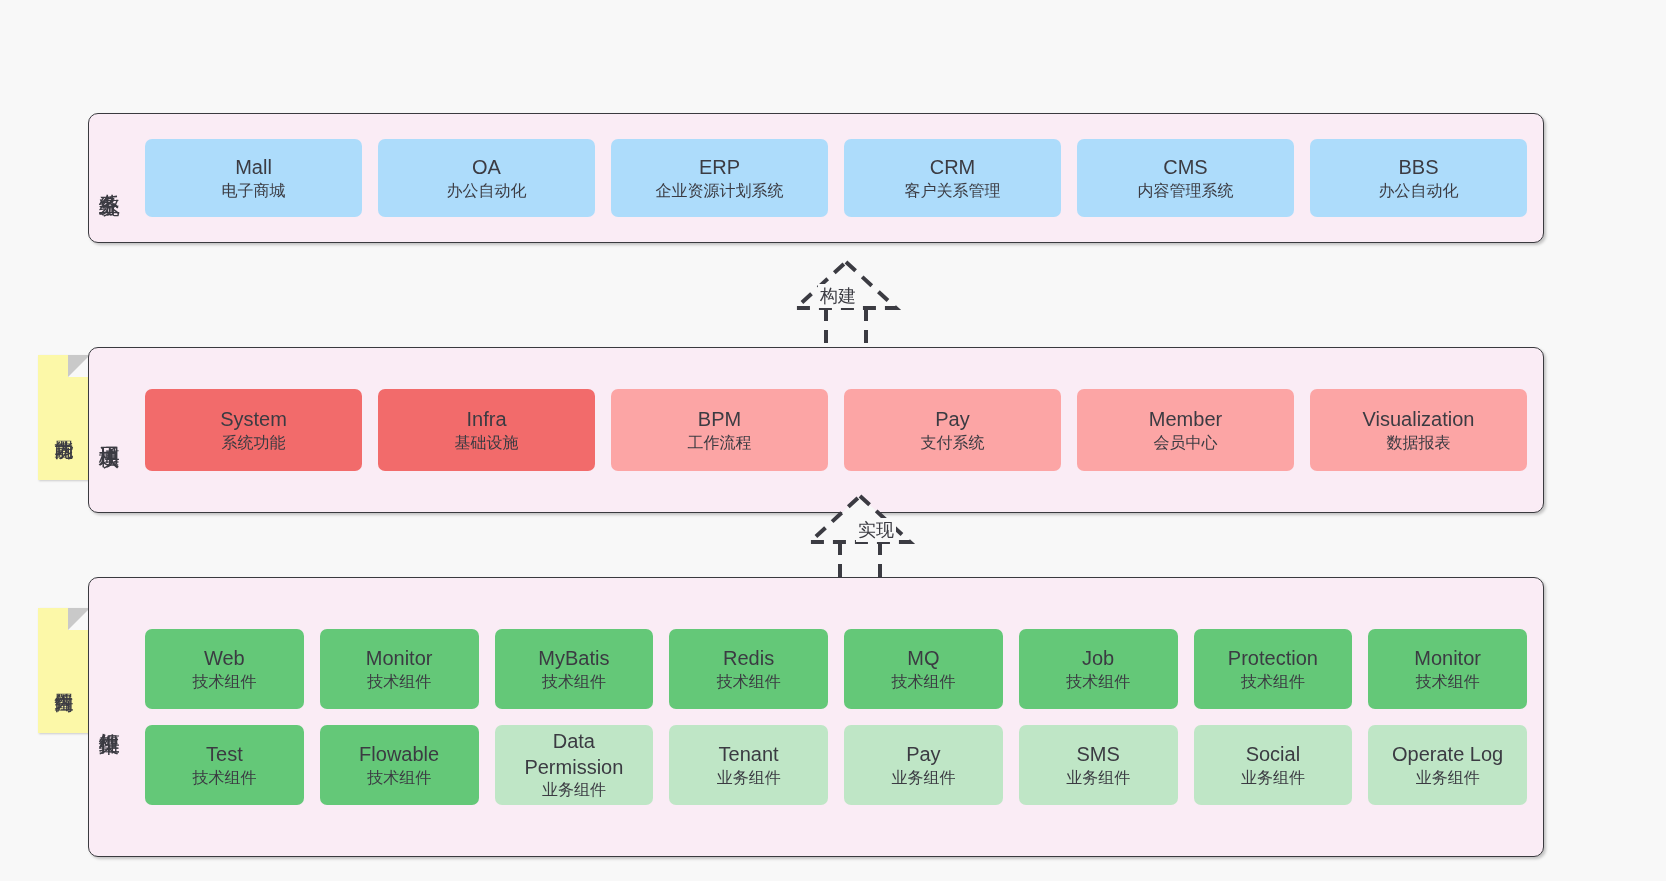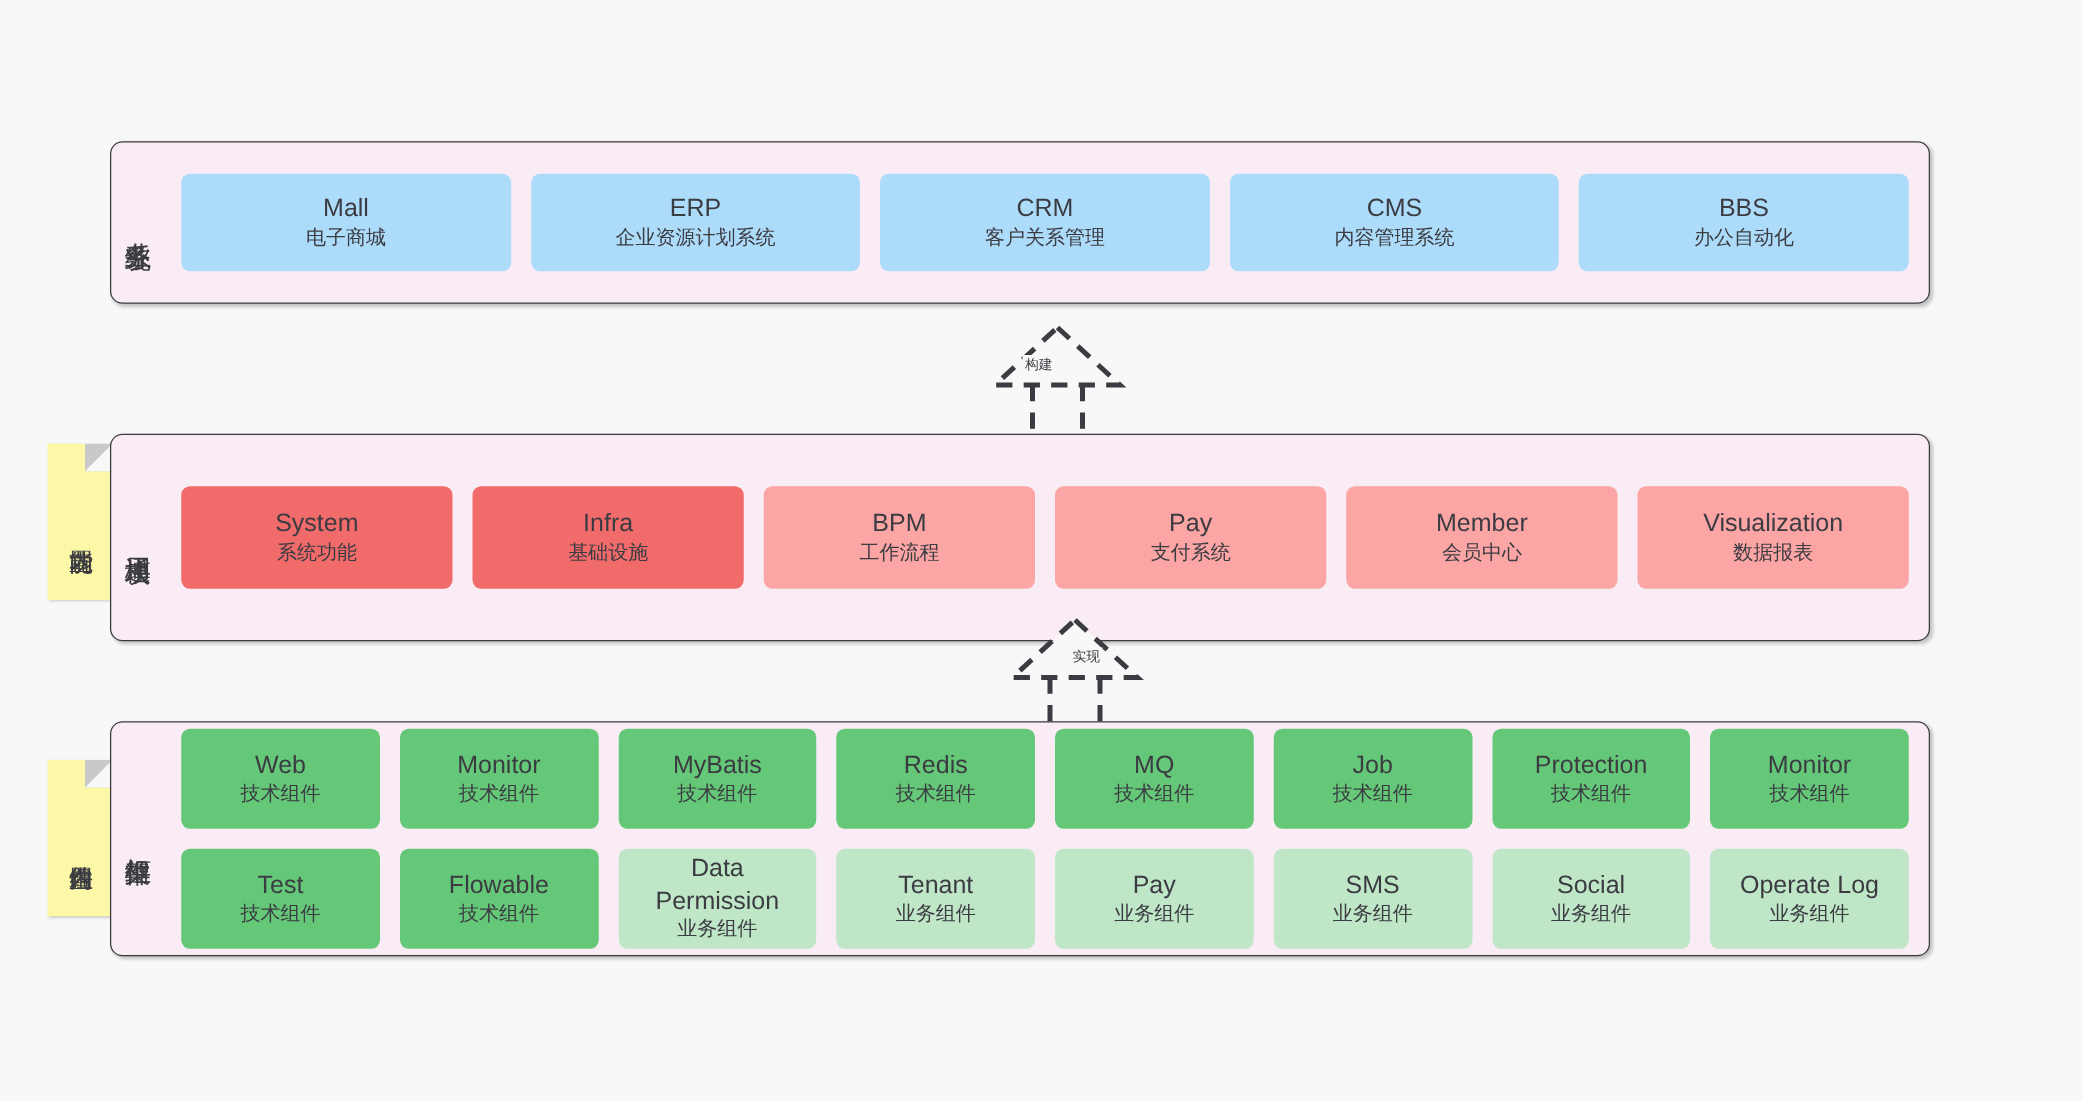--- a/index.html
+++ b/index.html
@@ -125,40 +125,44 @@
   }
 
   
   .connector {
     position: absolute;
     pointer-events: none;
   }
   .connector svg { display: block; overflow: visible; }
   .connector-label {
     position: absolute;
-    font-size: 11px;
+    font-size: 18px;
     color: #3b3b42;
     background: #f8f8f8;
     padding: 0 2px;
     white-space: nowrap;
     user-select: none;
   }
 </style>
 </head>
 <body>
 
 <div id="canvas">
 
   <div class="layer" id="layer-business" style="left:88px; top:113px; width:1456px; height:130px;">
     <div class="layer-title">业务系统</div>
     <div class="layer-body">
       <div class="row">
         <div class="box blue biz-box">
           <span class="t1">Mall</span>
           <span class="t2">电子商城</span>
+        </div>
+        <div class="box blue biz-box">
+          <span class="t1">OA</span>
+          <span class="t2">办公自动化</span>
         </div>
         <div class="box blue biz-box">
           <span class="t1">ERP</span>
           <span class="t2">企业资源计划系统</span>
         </div>
         <div class="box blue biz-box">
           <span class="t1">CRM</span>
           <span class="t2">客户关系管理</span>
         </div>
         <div class="box blue biz-box">
@@ -224,21 +228,21 @@
       <polygon points="88,4 138,50 38,50" fill="#f8f8f8" stroke="#3b3b42" stroke-width="4" stroke-dasharray="13 9" stroke-linejoin="miter"></polygon>
       <path d="M68,50 L68,90 M108,50 L108,90" fill="none" stroke="#3b3b42" stroke-width="4" stroke-dasharray="13 9"></path>
     </svg>
     <span class="connector-label" style="left:60px; top:26px;margin-left:24px;">实现</span>
   </div>
 
   <div class="sticky" id="sticky-builtin-components" style="left:38px; top:608px; width:52px; height:125px;">
     <span>内置组件</span>
   </div>
 
-  <div class="layer" id="layer-framework" style="left:88px; top:577px; width:1456px; height:188px;">
+  <div class="layer" id="layer-framework" style="left:88px; top:577px; width:1456px; height:280px;">
     <div class="layer-title">框架组件</div>
     <div class="layer-body">
 
       <div class="row">
         <div class="box green frame-box">
           <span class="t1">Web</span>
           <span class="t2">技术组件</span>
         </div>
         <div class="box green frame-box">
           <span class="t1">Monitor</span>

